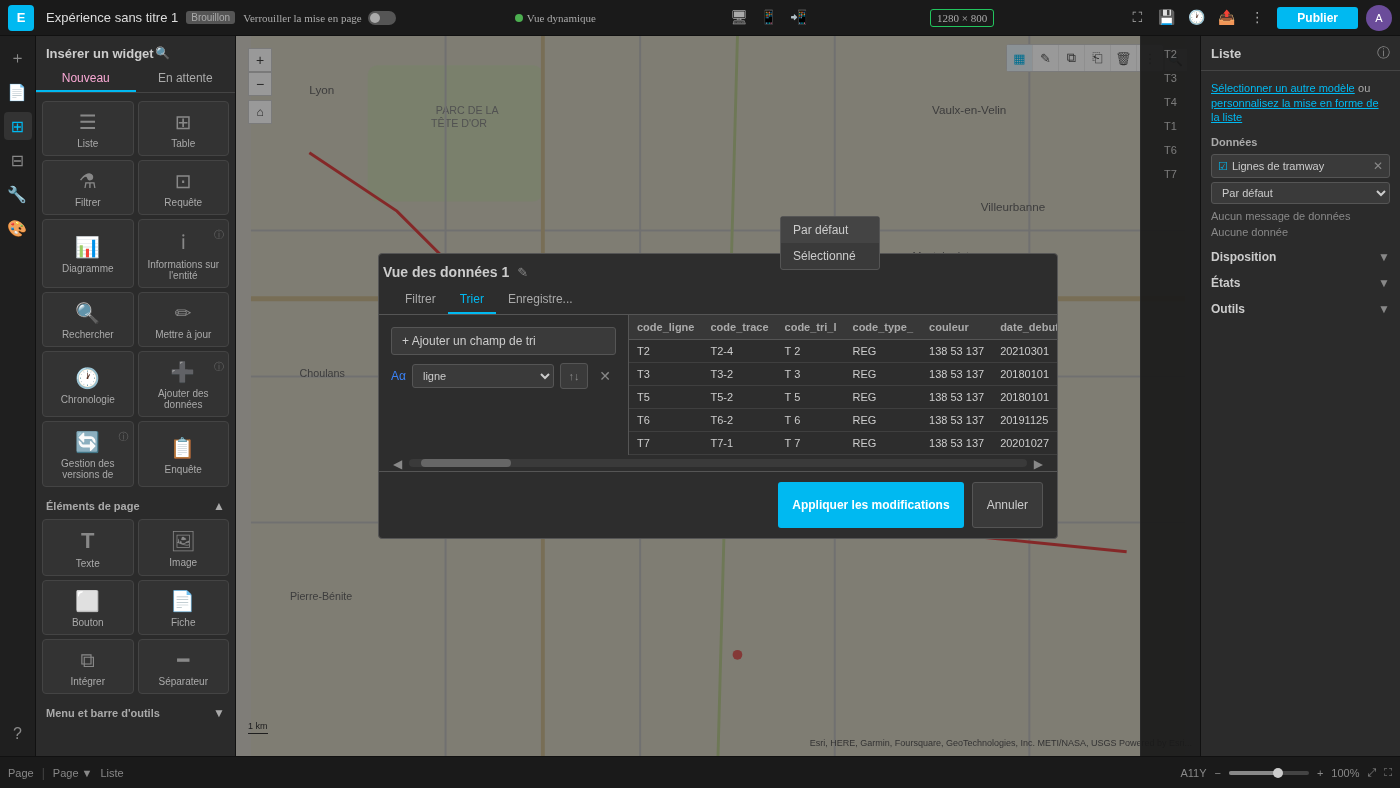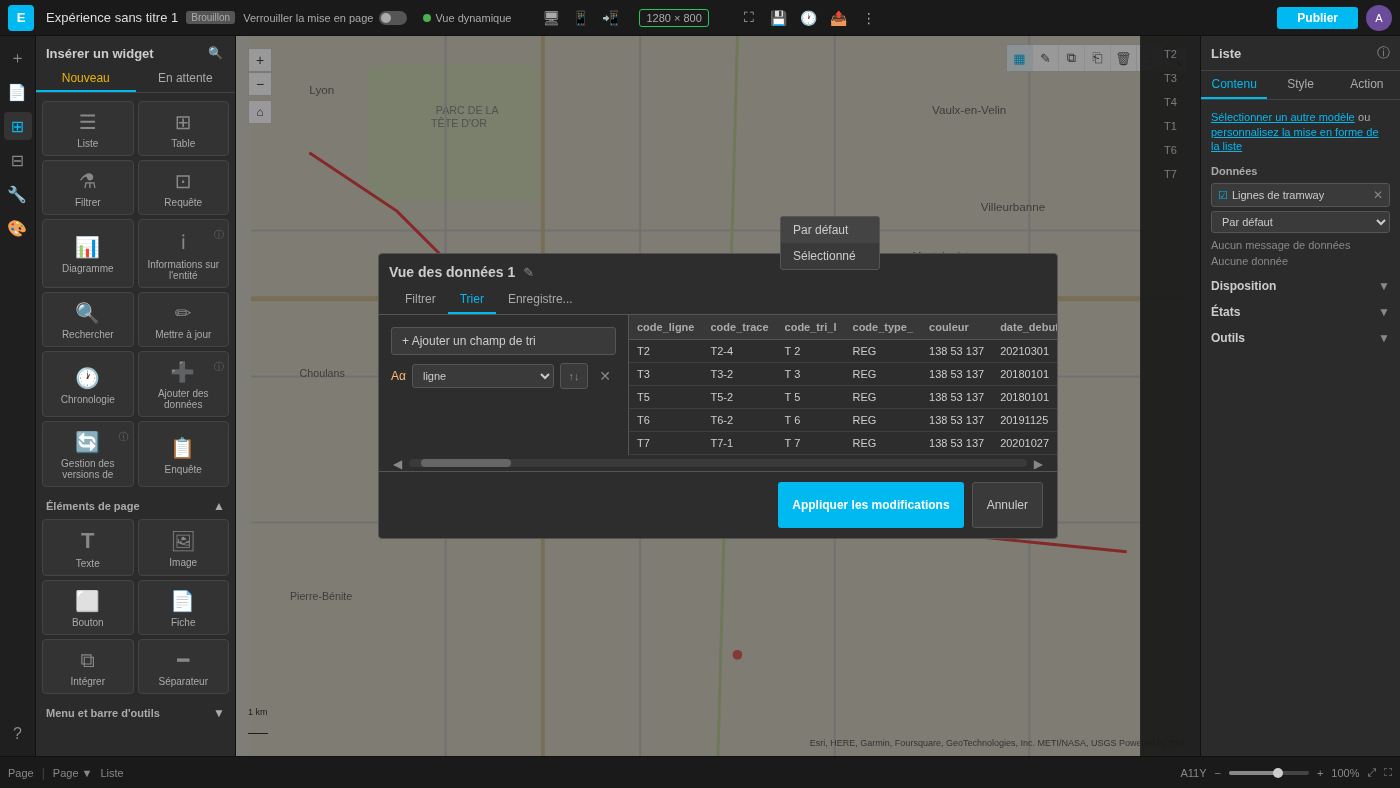--- a/index.html
+++ b/index.html
@@ -5,21 +5,21 @@
     * { box-sizing: border-box; margin: 0; padding: 0; }
     body { font-family: 'Segoe UI', Arial, sans-serif; font-size: 12px; background: #2b2b2b; color: #ccc; width: 1400px; height: 788px; overflow: hidden; display: flex; flex-direction: column; }
 
     
     .topbar {
       height: 36px; background: #1a1a1a; display: flex; align-items: center; padding: 0 8px; gap: 8px; border-bottom: 1px solid #111; flex-shrink: 0; z-index: 100;
     }
     .topbar-logo { width: 26px; height: 26px; background: #00b9f1; border-radius: 4px; display: flex; align-items: center; justify-content: center; color: #fff; font-weight: bold; font-size: 13px; flex-shrink: 0; }
     .topbar-title { color: #ddd; font-size: 13px; margin-left: 4px; }
     .topbar-badge { background: #555; color: #aaa; font-size: 10px; padding: 1px 5px; border-radius: 3px; }
-    .topbar-center { flex: 1; display: flex; align-items: center; justify-content: flex-start; gap: 16px; }
+    .topbar-center { flex: 1; display: flex; align-items: center; justify-content: space-between; gap: 16px; font-family: Liberation Serif, serif; }
     .topbar-lock { display: flex; align-items: center; gap: 6px; color: #aaa; font-size: 11px; }
     .toggle { width: 28px; height: 14px; background: #555; border-radius: 7px; position: relative; cursor: pointer; }
     .toggle-knob { width: 10px; height: 10px; background: #aaa; border-radius: 50%; position: absolute; top: 2px; left: 2px; }
     .topbar-view { display: flex; align-items: center; gap: 4px; color: #aaa; font-size: 11px; }
     .green-dot { width: 8px; height: 8px; background: #4caf50; border-radius: 50%; }
     .topbar-resolution { color: #aaa; font-size: 11px; border: 1px solid #22c55e; padding: 2px 6px; border-radius: 3px; }
     .topbar-icons { display: flex; gap: 6px; align-items: center; margin-left: 12px; }
     .topbar-icon { width: 24px; height: 24px; display: flex; align-items: center; justify-content: center; color: #aaa; font-size: 14px; cursor: pointer; border-radius: 3px; }
     .topbar-publish { background: #00b9f1; color: #fff; border: none; border-radius: 3px; padding: 4px 20px; font-size: 12px; cursor: pointer; font-weight: 600; }
     .topbar-avatar { width: 26px; height: 26px; background: #6b4c9a; border-radius: 50%; display: flex; align-items: center; justify-content: center; color: #fff; font-size: 11px; }
@@ -28,47 +28,47 @@
     .main-layout { display: flex; flex: 1; overflow: hidden; }
 
     
     .icon-rail { width: 36px; background: #1f1f1f; display: flex; flex-direction: column; align-items: center; padding: 8px 0; gap: 6px; border-right: 1px solid #111; flex-shrink: 0; }
     .rail-icon { width: 28px; height: 28px; display: flex; align-items: center; justify-content: center; color: #888; font-size: 16px; cursor: pointer; border-radius: 4px; }
     .rail-icon:hover, .rail-icon.active { background: #333; color: #00b9f1; }
     .rail-icon.bottom { margin-top: auto; }
 
     
     .widget-panel { width: 200px; background: #2b2b2b; border-right: 1px solid #111; display: flex; flex-direction: column; flex-shrink: 0; overflow: hidden; }
-    .widget-panel-header { display: flex; align-items: center; justify-content: space-between; padding: 8px 10px 4px; gap: 8px; }
+    .widget-panel-header { display: flex; align-items: center; justify-content: flex-start; padding: 8px 10px 4px; }
     .widget-panel-title { color: #ccc; font-size: 13px; font-weight: 600; }
     .widget-panel-search { width: 18px; height: 18px; display: flex; align-items: center; justify-content: center; color: #888; cursor: pointer; }
     .widget-tabs { display: flex; border-bottom: 1px solid #444; }
     .widget-tab { flex: 1; text-align: center; padding: 5px; font-size: 12px; color: #aaa; cursor: pointer; border-bottom: 2px solid transparent; }
-    .widget-tab.active { color: #eab308; border-bottom: 2px solid #00b9f1; }
+    .widget-tab.active { color: #f9a8d4; border-bottom: 2px solid #00b9f1; }
     .widget-grid-scroll { flex: 1; overflow-y: auto; padding: 8px 6px; }
     .widget-section-header { display: flex; align-items: center; justify-content: space-between; padding: 4px 4px 6px; }
     .widget-section-title { color: #aaa; font-size: 11px; font-weight: 600; }
     .widget-section-toggle { color: #aaa; font-size: 12px; cursor: pointer; }
     .widget-grid { display: grid; grid-template-columns: 1fr 1fr; gap: 4px; margin-bottom: 8px; }
     .widget-item { background: #333; border: 1px solid #444; border-radius: 4px; display: flex; flex-direction: column; align-items: center; justify-content: center; padding: 8px 4px 6px; cursor: pointer; gap: 4px; }
     .widget-item-icon { font-size: 20px; color: #888; }
     .widget-item-label { font-size: 10px; color: #aaa; text-align: center; }
 
     
     .map-area { flex: 1; position: relative; background: #d4d0c8; overflow: hidden; }
     
     .map-roads { position: absolute; top: 0; left: 0; width: 100%; height: 100%; }
 
     
     .map-zoom { position: absolute; top: 12px; left: 12px; display: flex; flex-direction: column; }
     .map-btn { width: 24px; height: 24px; background: #fff; border: 1px solid #ccc; display: flex; align-items: center; justify-content: center; cursor: pointer; font-size: 14px; color: #444; }
     .map-search { position: absolute; top: 12px; right: 12px; width: 24px; height: 24px; background: #fff; border: 1px solid #ccc; display: flex; align-items: center; justify-content: center; cursor: pointer; font-size: 12px; color: #444; }
     .map-home { position: absolute; top: 64px; left: 12px; width: 24px; height: 24px; background: #fff; border: 1px solid #ccc; display: flex; align-items: center; justify-content: center; cursor: pointer; font-size: 12px; color: #444; }
     .map-attribution { position: absolute; bottom: 8px; right: 8px; font-size: 9px; color: #555; }
-    .map-scale { position: absolute; bottom: 22px; left: 12px; font-size: 9px; color: #333; border-bottom: 1px solid #333; padding-bottom: 16px; }
+    .map-scale { position: absolute; bottom: 22px; left: 12px; font-size: 9px; color: #333; border-bottom: 1px solid #333; padding-bottom: 2px; }
 
     
     .map-toolbar { position: absolute; top: 8px; right: 36px; display: flex; align-items: center; gap: 3px; }
     .map-toolbar-group { display: flex; align-items: center; background: #fff; border: 1px solid #ccc; border-radius: 3px; }
     .map-toolbar-btn { width: 26px; height: 26px; display: flex; align-items: center; justify-content: center; cursor: pointer; font-size: 13px; color: #555; border-right: 1px solid #eee; }
     .map-toolbar-btn:last-child { border-right: none; }
     .map-toolbar-btn.active { background: #e8f4fb; color: #00b9f1; }
 
     
     .list-panel { position: absolute; right: 0; top: 0; bottom: 0; width: 60px; background: rgba(42,42,42,0.92); border-left: 1px solid #444; display: flex; flex-direction: column; align-items: center; padding: 8px 4px; gap: 4px; }
@@ -101,31 +101,31 @@
     .statusbar-item { color: #888; font-size: 11px; display: flex; align-items: center; gap: 3px; }
     .statusbar-sep { color: #444; }
     .statusbar-right { margin-left: auto; display: flex; align-items: center; gap: 8px; }
     .zoom-slider { width: 80px; height: 4px; background: #444; border-radius: 2px; position: relative; cursor: pointer; }
     .zoom-slider-fill { height: 100%; background: #888; border-radius: 2px; width: 60%; }
     .zoom-slider-thumb { width: 10px; height: 10px; background: #ccc; border-radius: 50%; position: absolute; top: -3px; left: 55%; }
 
     
     .modal-overlay { position: absolute; top: 0; left: 0; right: 0; bottom: 0; background: rgba(0,0,0,0.4); display: flex; align-items: center; justify-content: center; z-index: 200; }
     .modal { background: #2d2d2d; border: 1px solid #555; border-radius: 4px; width: 680px; max-height: 500px; display: flex; flex-direction: column; }
-    .modal-header { padding: 10px 10px 6px; display: flex; align-items: center; gap: 8px; }
+    .modal-header { padding: 10px 4px 6px; display: flex; align-items: center; gap: 8px; }
     .modal-title { color: #ccc; font-size: 14px; font-weight: 600; }
     .modal-edit-icon { color: #888; font-size: 13px; cursor: pointer; }
     .modal-tabs { display: flex; border-bottom: 1px solid #555; padding: 0 14px; }
     .modal-tab { padding: 6px 12px; font-size: 12px; color: #aaa; cursor: pointer; border-bottom: 2px solid transparent; }
     .modal-tab.active { color: #00b9f1; border-bottom: 2px solid #00b9f1; }
     .modal-body { display: flex; flex: 1; overflow: hidden; }
     .modal-sort-panel { width: 250px; border-right: 1px solid #555; padding: 12px; display: flex; flex-direction: column; gap: 8px; }
     .add-sort-btn { background: #3a3a3a; border: 1px solid #555; color: #ccc; padding: 6px 10px; border-radius: 3px; cursor: pointer; font-size: 12px; display: flex; align-items: center; gap: 6px; }
     .sort-field-row { display: flex; align-items: center; gap: 6px; }
-    .sort-field-icon { color: #fdba74; font-size: 12px; }
+    .sort-field-icon { color: #3b82f6; font-size: 12px; }
     .sort-field-select { flex: 1; background: #3a3a3a; border: 1px solid #555; color: #ccc; padding: 4px 6px; font-size: 11px; border-radius: 3px; }
     .sort-field-order { width: 28px; height: 26px; background: #3a3a3a; border: 1px solid #555; display: flex; align-items: center; justify-content: center; cursor: pointer; font-size: 11px; color: #888; border-radius: 3px; }
     .sort-field-del { width: 22px; height: 22px; display: flex; align-items: center; justify-content: center; cursor: pointer; color: #888; font-size: 14px; }
     .modal-table-panel { flex: 1; overflow-x: auto; overflow-y: auto; }
     .data-table { width: 100%; border-collapse: collapse; font-size: 11px; }
     .data-table th { background: #383838; color: #aaa; padding: 6px 8px; text-align: left; border-bottom: 1px solid #555; white-space: nowrap; font-weight: 600; }
     .data-table td { color: #ccc; padding: 5px 8px; border-bottom: 1px solid #3f3f3f; white-space: nowrap; }
     .modal-scroll-bar { padding: 4px 14px; }
     .scrollbar-track { height: 8px; background: #3a3a3a; border-radius: 4px; position: relative; }
     .scrollbar-thumb { height: 8px; background: #666; border-radius: 4px; width: 90px; position: absolute; left: 12px; }
@@ -502,25 +502,20 @@
         </div>
       </div>
     </div>
   </div>
 
   <div class="right-panel">
     <div class="right-panel-header">
       <span class="right-panel-title">Liste</span>
       <span class="right-panel-info">ⓘ</span>
     </div>
-    <div class="right-tabs">
-      <div class="right-tab active">Contenu</div>
-      <div class="right-tab">Style</div>
-      <div class="right-tab">Action</div>
-    </div>
     <div class="right-content">
       <div class="right-section">
         <span class="right-link">Sélectionner un autre modèle</span>
         <span class="right-desc"> ou</span><br>
         <span class="right-link">personnalisez la mise en forme de la liste</span>
       </div>
       <div class="right-section">
         <div class="right-section-title">Données</div>
         <div class="data-badge">
           <span class="data-badge-label">

